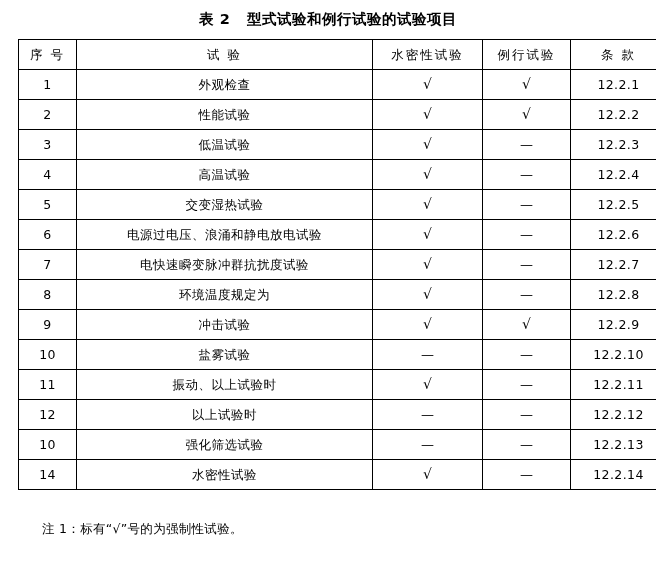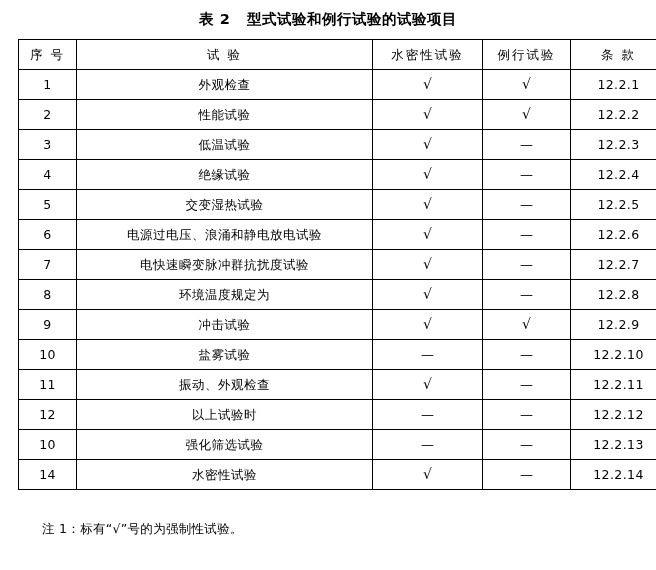--- a/index.html
+++ b/index.html
@@ -129,21 +129,21 @@
       </tr>
       <tr>
         <td class="no-cell">3</td>
         <td class="item-cell">低温试验</td>
         <td><span class="mark">√</span></td>
         <td><span class="dash">—</span></td>
         <td class="clause-cell">12.2.3</td>
       </tr>
       <tr>
         <td class="no-cell">4</td>
-        <td class="item-cell">绝缘试验</td>
+        <td class="item-cell">高温试验</td>
         <td><span class="mark">√</span></td>
         <td><span class="dash">—</span></td>
         <td class="clause-cell">12.2.4</td>
       </tr>
       <tr>
         <td class="no-cell">5</td>
         <td class="item-cell">交变湿热试验</td>
         <td><span class="mark">√</span></td>
         <td><span class="dash">—</span></td>
         <td class="clause-cell">12.2.5</td>
@@ -178,21 +178,21 @@
       </tr>
       <tr>
         <td class="no-cell">10</td>
         <td class="item-cell">盐雾试验</td>
         <td><span class="dash">—</span></td>
         <td><span class="dash">—</span></td>
         <td class="clause-cell">12.2.10</td>
       </tr>
       <tr>
         <td class="no-cell">11</td>
-        <td class="item-cell">振动、外观检查</td>
+        <td class="item-cell">振动、以上试验时</td>
         <td><span class="mark">√</span></td>
         <td><span class="dash">—</span></td>
         <td class="clause-cell">12.2.11</td>
       </tr>
       <tr>
         <td class="no-cell">12</td>
         <td class="item-cell">以上试验时</td>
         <td><span class="dash">—</span></td>
         <td><span class="dash">—</span></td>
         <td class="clause-cell">12.2.12</td>

